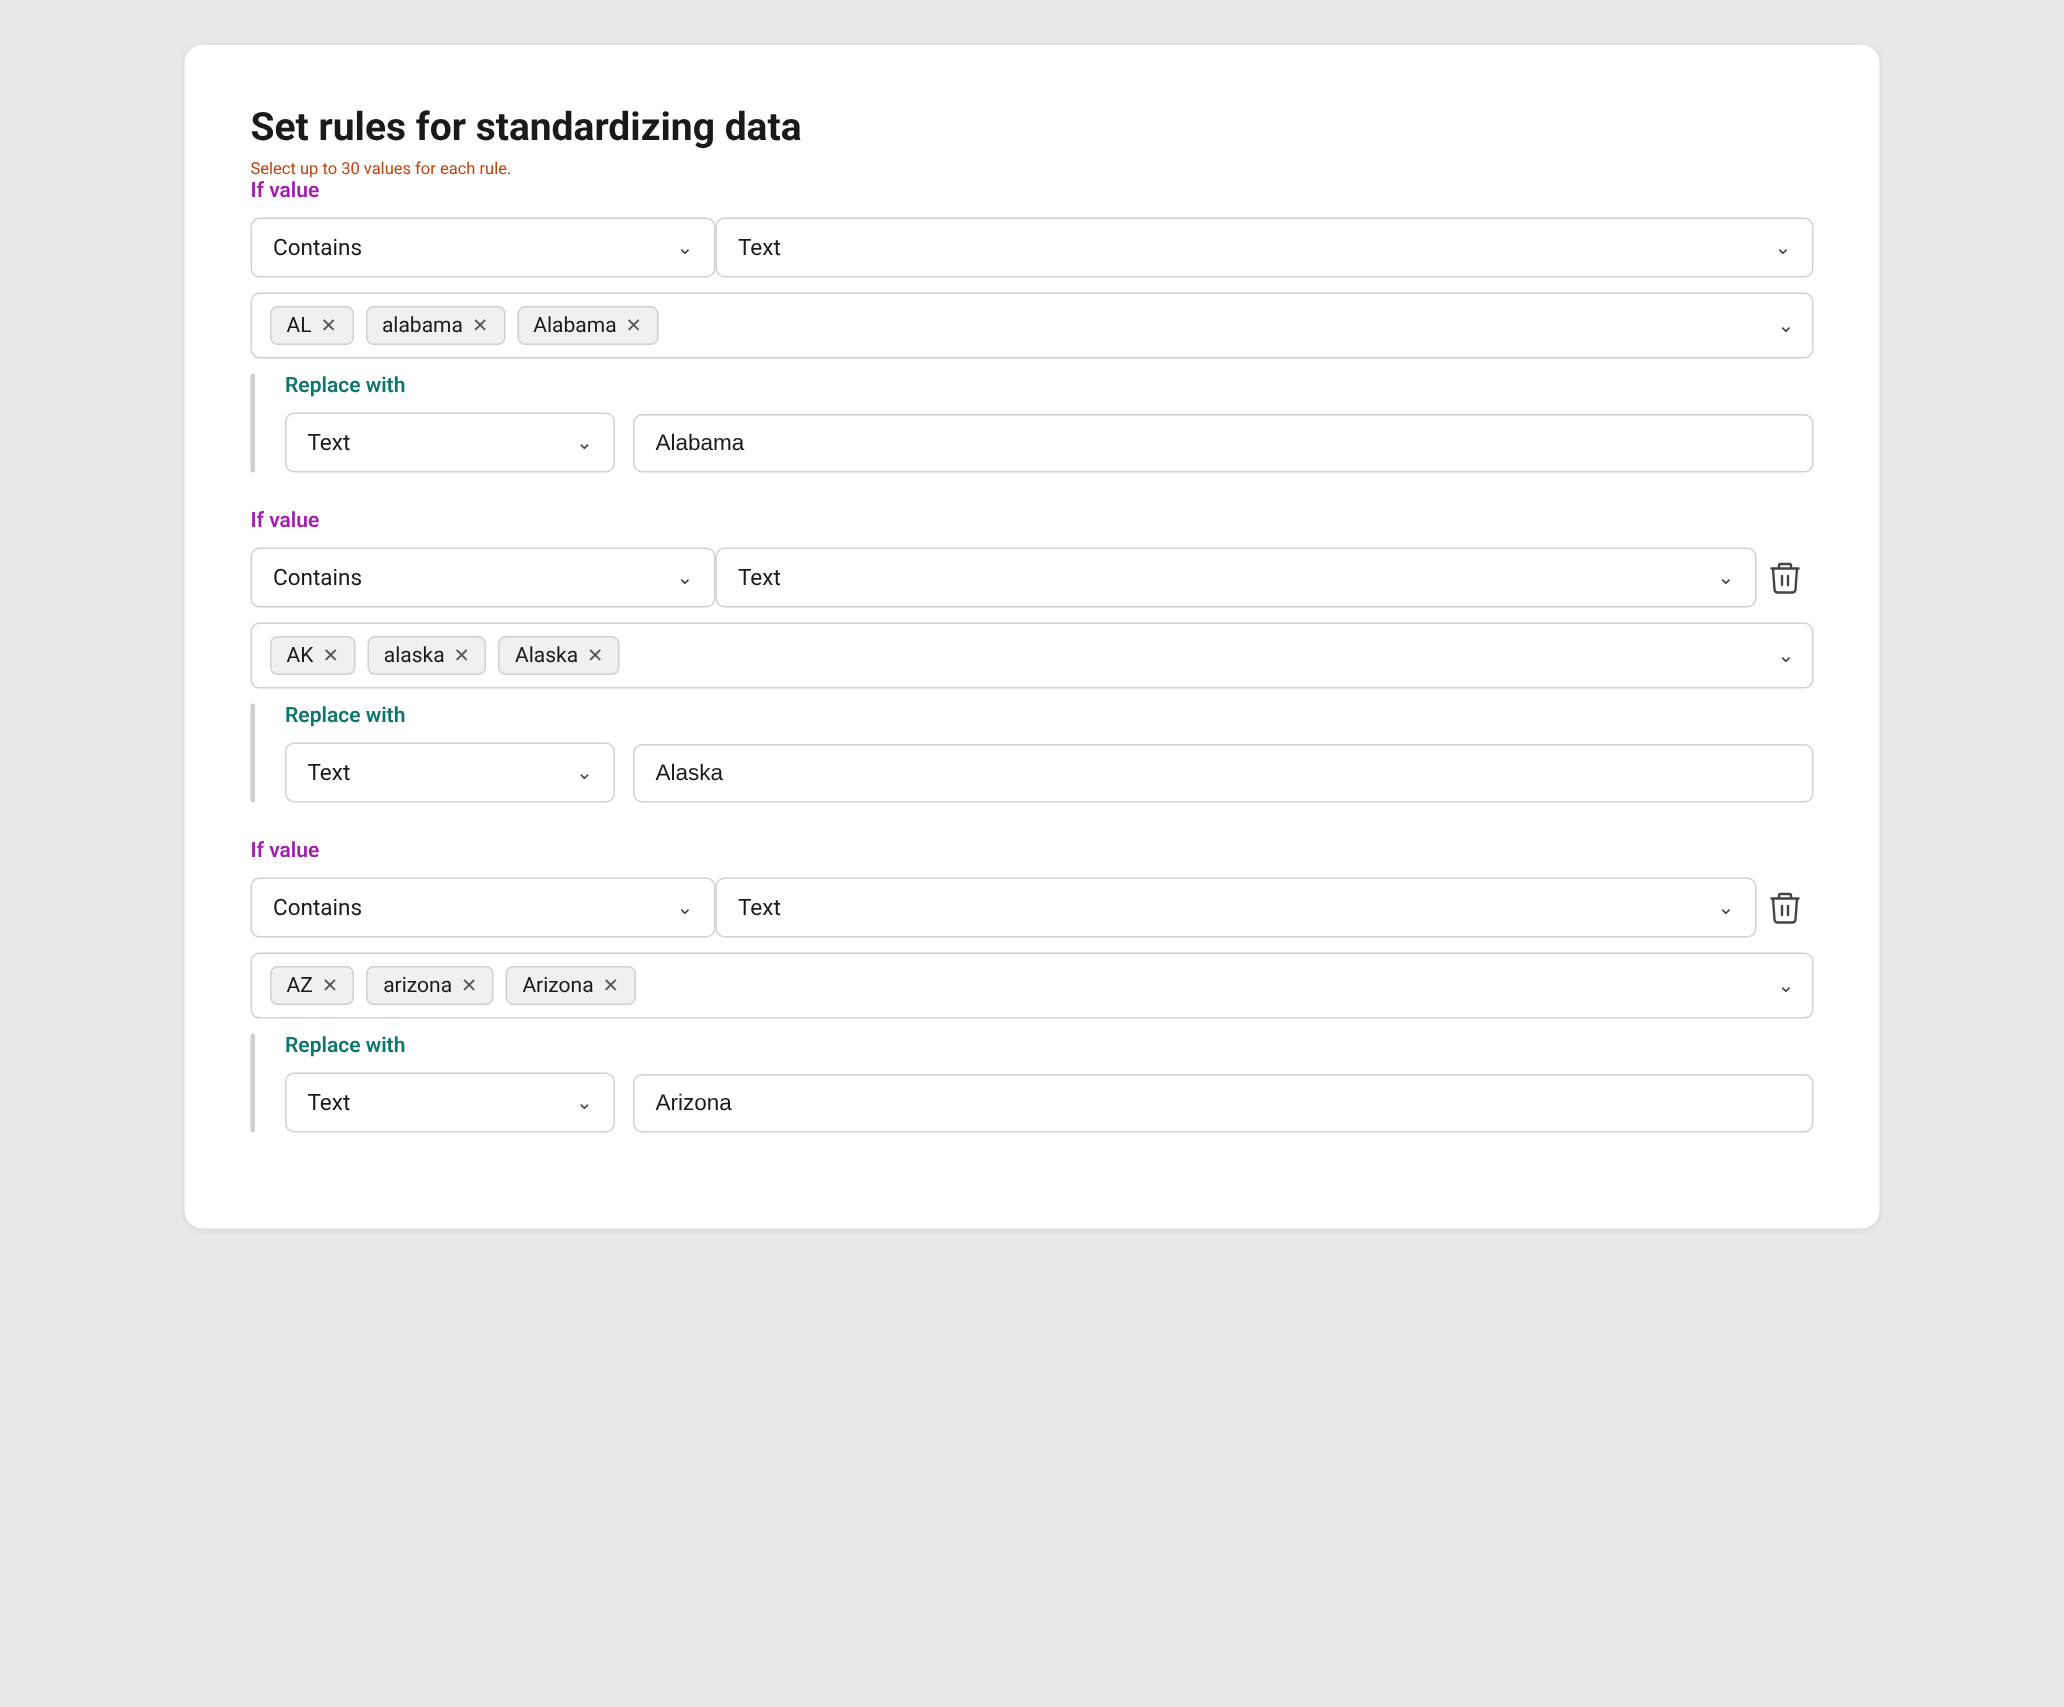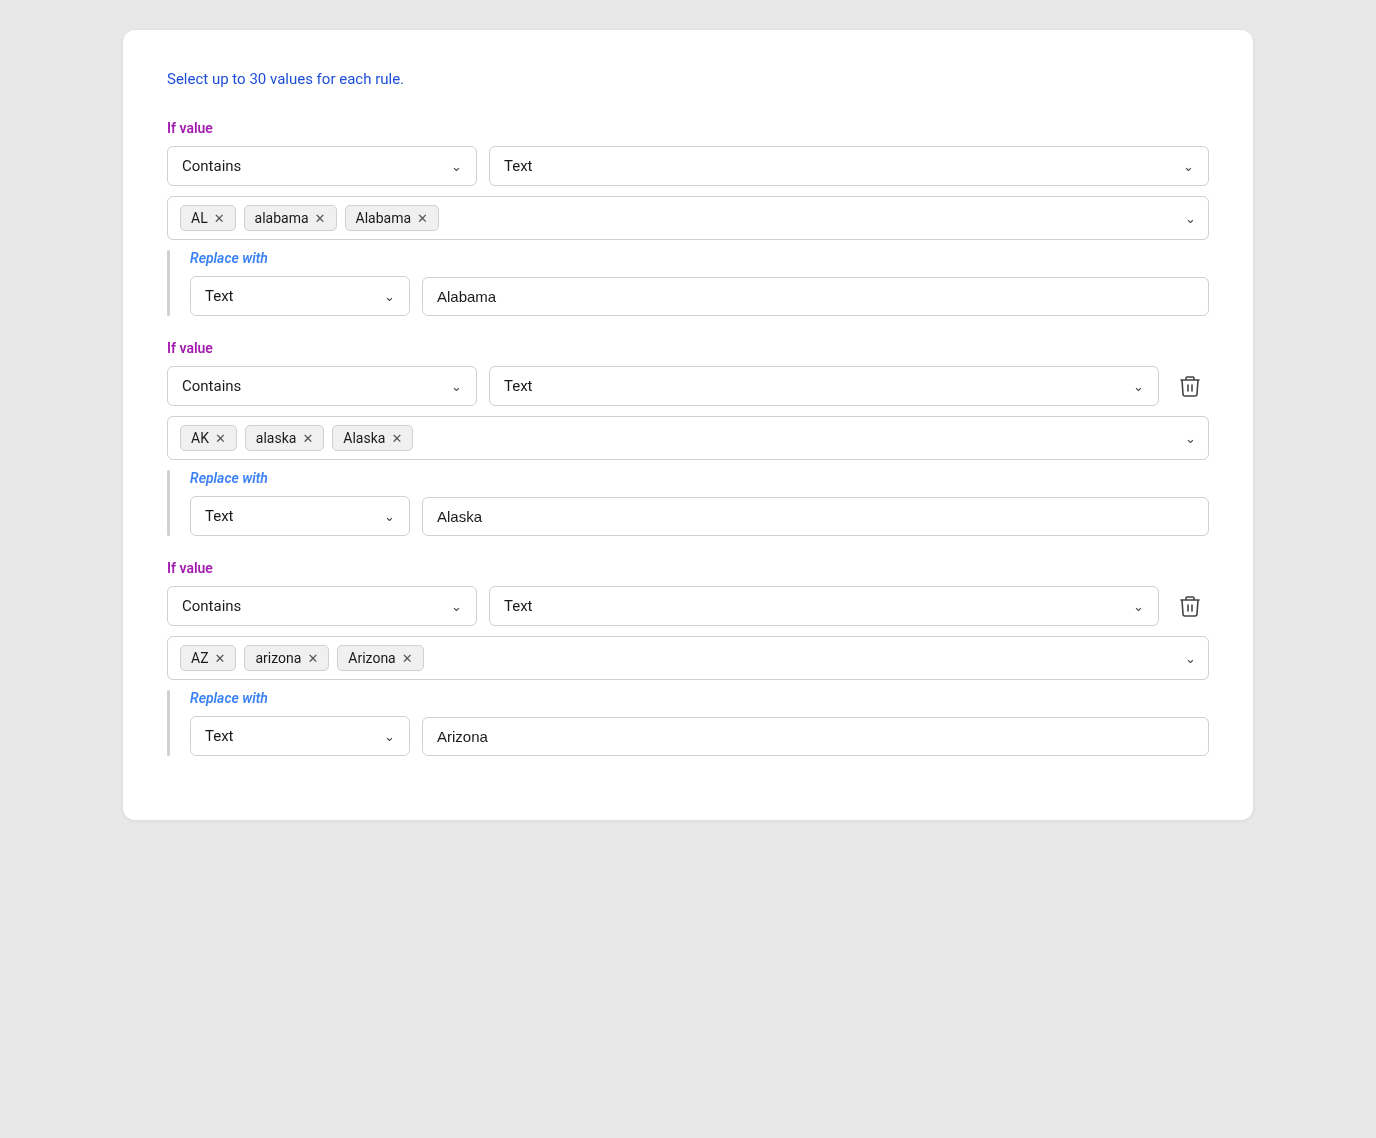--- a/index.html
+++ b/index.html
@@ -28,40 +28,39 @@
     }
 
     .panel-title {
       font-size: 26px;
       font-weight: 700;
       color: #1a1a1a;
       margin-bottom: 6px;
     }
 
     .panel-subtitle {
-      font-size: 15px;
-      color: #1d4ed8;
-      margin-bottom: 32px;
+      font-size: 11px;
+      color: #c2410c;
     }
 
     .rule-block {
       margin-bottom: 24px;
     }
 
     .if-value-label {
       font-size: 14px;
       font-weight: 600;
       color: #a21caf;
       margin-bottom: 10px;
     }
 
     .condition-row {
       display: flex;
       align-items: center;
-      gap: 12px;
+      gap: 0;
       margin-bottom: 10px;
     }
 
     .select-box {
       display: flex;
       align-items: center;
       justify-content: space-between;
       border: 1.5px solid #d0d0d0;
       border-radius: 6px;
       padding: 10px 14px;
@@ -152,23 +151,22 @@
       flex-shrink: 0;
     }
 
     .replace-content {
       flex: 1;
     }
 
     .replace-label {
       font-size: 14px;
       font-weight: 600;
-      color: #3b82f6;
+      color: #0f766e;
       margin-bottom: 10px;
-      font-style: italic;
     }
 
     .replace-row {
       display: flex;
       align-items: center;
       gap: 12px;
     }
 
     .replace-select {
       display: flex;
@@ -193,20 +191,21 @@
       font-size: 15px;
       color: #1a1a1a;
       background: #fff;
       outline: none;
     }
   </style>
 </head>
 <body>
 
 <div class="panel">
+  <div class="panel-title">Set rules for standardizing data</div>
   <div class="panel-subtitle">Select up to 30 values for each rule.</div>
 
   <div id="rules-container">
       <div class="rule-block">
         <div class="if-value-label">If value</div>
         <div class="condition-row">
           <div class="select-box contains">
             <span>Contains</span>
             <span class="chevron-icon">⌄</span>
           </div>

